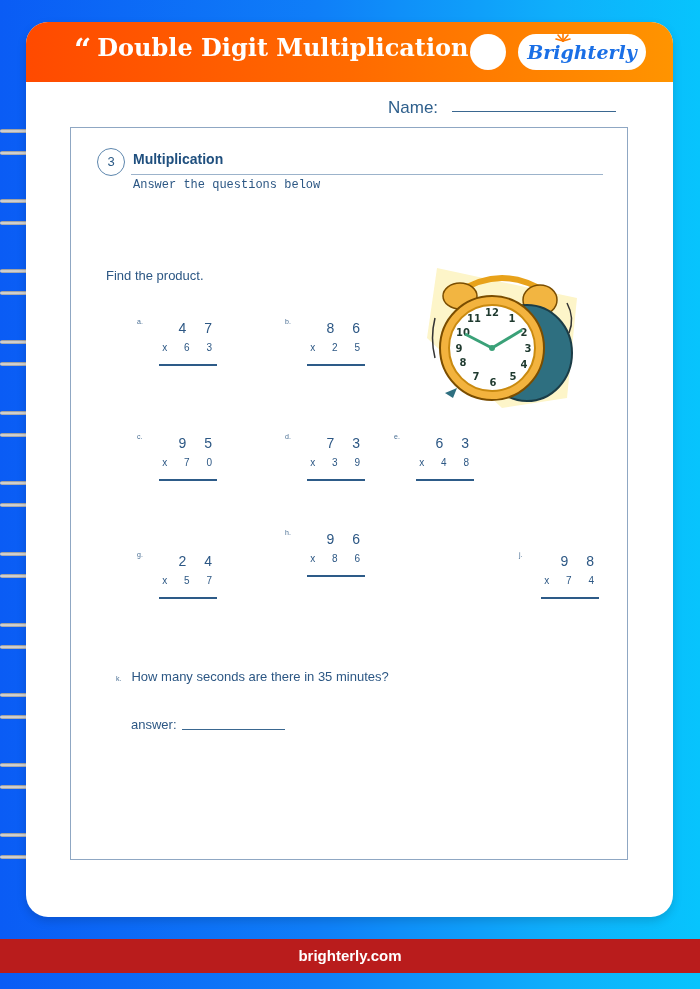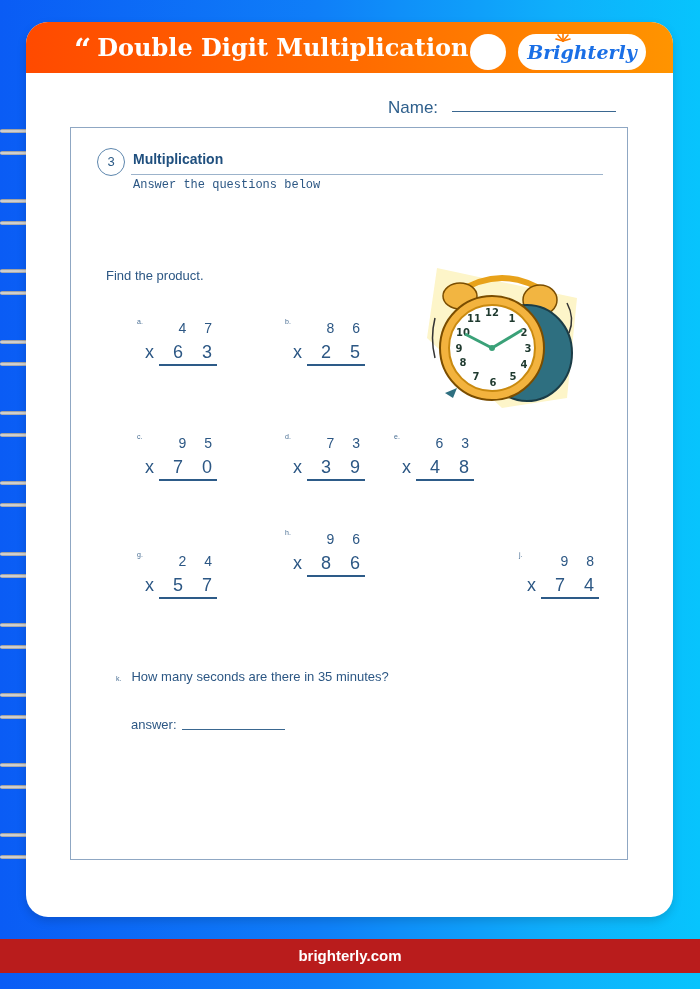--- a/index.html
+++ b/index.html
@@ -8,21 +8,21 @@
     position: relative;
     background: linear-gradient(90deg, #0a5cf5 0%, #0f7ef8 45%, #0fb0fb 80%, #07c4fd 100%);
     font-family: "Liberation Sans", sans-serif;
   }
   .card {
     position: absolute; left: 26px; top: 22px; width: 647px; height: 895px;
     background: #ffffff; border-radius: 22px; overflow: hidden;
     box-shadow: 0 4px 10px rgba(0,0,0,0.15);
   }
   .header {
-    position: absolute; left: 0; top: 0; width: 100%; height: 51px;
+    position: absolute; left: 0; top: 0; width: 100%; height: 60px;
     background: linear-gradient(90deg, #ff4a00 0%, #ff6a00 50%, #ff9400 100%);
   }
   .title {
     position: absolute; left: 48px; top: 10px;
     color: #ffffff; font-family: "DejaVu Serif", serif; font-weight: bold;
     font-size: 24px; letter-spacing: 0px; white-space: nowrap;
   }
   .quote { font-size: 30px; vertical-align: -4px; margin-right: 6px; }
   .header-circle {
     position: absolute; left: 444px; top: 12px; width: 36px; height: 36px;
@@ -70,21 +70,21 @@
   .instruction {
     position: absolute; left: 35px; top: 140px; color: #2c5784; font-size: 13px;
   }
 
   .problem { position: absolute; width: 90px; height: 50px; }
   .p-letter { position: absolute; left: 0; top: 0; font-size: 7px; color: #4a6f94; }
   .p-top {
     position: absolute; right: 8px; top: 2px; color: #2c5784; font-size: 14px; letter-spacing: 7px;
   }
   .p-bottom {
-    position: absolute; right: 8px; top: 24px; color: #2c5784; font-size: 18px; letter-spacing: 7px; white-space: nowrap;
+    position: absolute; right: 8px; top: 24px; color: #2c5784; font-size: 10px; letter-spacing: 7px; white-space: nowrap;
   }
   .p-rule { position: absolute; left: 22px; top: 46px; width: 58px; height: 2px; background: #2d5b88; }
 
   .clock { position: absolute; left: 356px; top: 130px; width: 150px; height: 155px; }
 
   .word-q {
     position: absolute; left: 45px; top: 541px; color: #2c5784; font-size: 13px; white-space: nowrap;
   }
   .word-q .k { font-size: 7px; margin-right: 10px; color: #4a6f94; }
   .answer-label {

